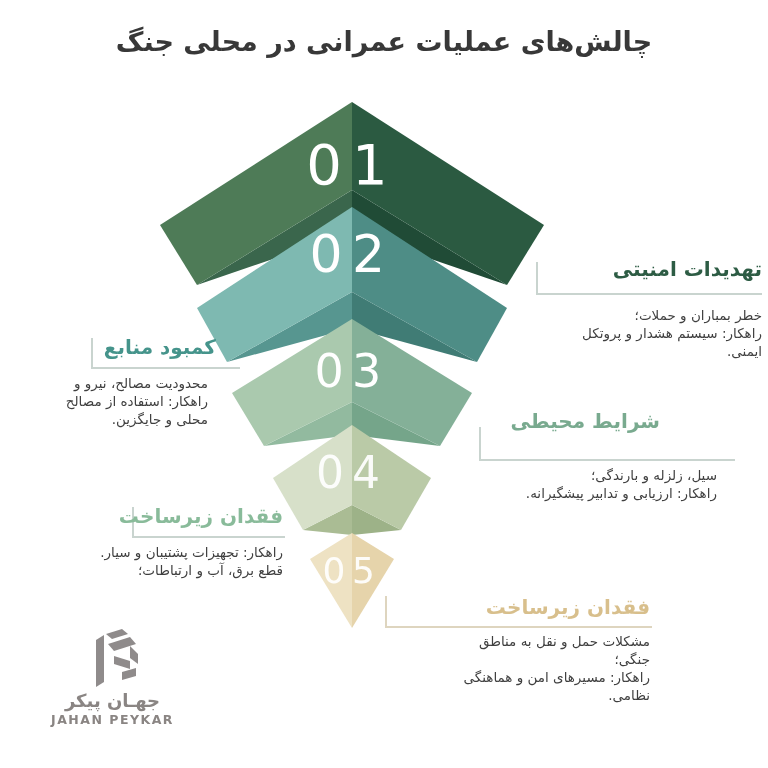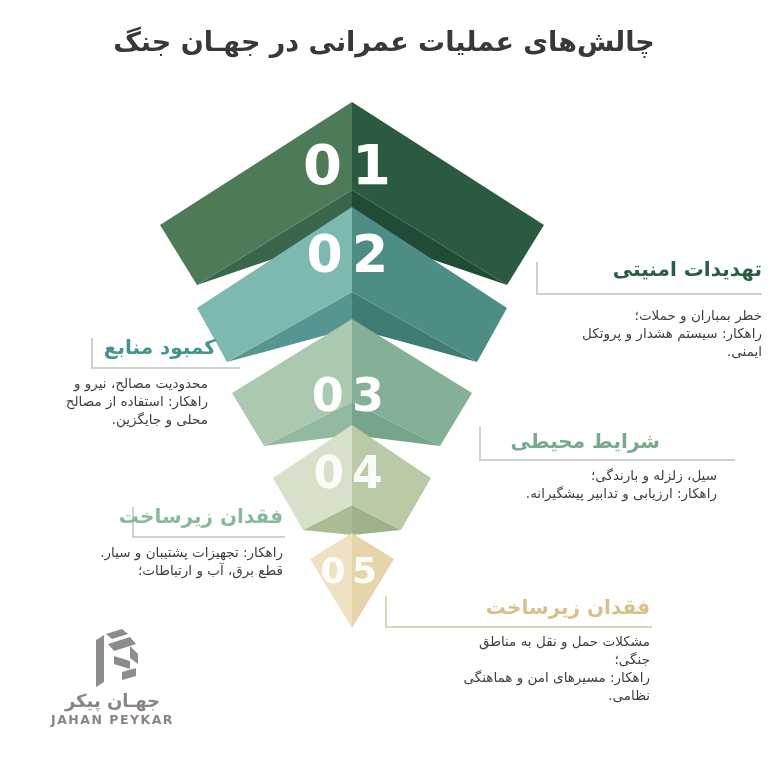--- a/index.html
+++ b/index.html
@@ -14,43 +14,43 @@
   }
   svg.funnel{top:0;left:0;}
   
   .l1L{fill:#4e7b57}.l1R{fill:#2b5a41}.l1iL{fill:#3a664c}.l1iR{fill:#204b36}
   .l2L{fill:#7eb9b1}.l2R{fill:#4e8d86}.l2iL{fill:#579690}.l2iR{fill:#407c75}
   .l3L{fill:#aac9ae}.l3R{fill:#84b098}.l3iL{fill:#92ba9f}.l3iR{fill:#75a58a}
   .l4L{fill:#d7e0c9}.l4R{fill:#bacaa7}.l4iL{fill:#aabc94}.l4iR{fill:#9db288}
   .l5L{fill:#eee2c3}.l5R{fill:#e6d4ab}
   .lvl-num{
     left:252px;width:200px;text-align:center;color:#ffffff;
-    font-weight:700;line-height:1;letter-spacing:0.18em;
+    font-weight:400;line-height:1;letter-spacing:0.18em;
   }
   .num1{top:137px;font-size:56px;}
   .num2{top:228px;font-size:52px;}
-  .num3{top:348px;font-size:46px;margin-top:24px;}
+  .num3{top:348px;font-size:46px;}
   .num4{top:451px;font-size:44px;color:rgba(255,255,255,0.93);}
   .num5{top:553px;font-size:36px;color:rgba(255,255,255,0.92);}
   .tick{width:2px;background:#c9d4cf;}
   .hline{height:2px;background:#c9d4cf;}
   .tick.beige,.hline.beige{background:#ded5bf;}
   .ann{direction:rtl;text-align:right;}
   .ann-title{font-weight:bold;font-size:20px;line-height:1.3;}
   .ann-desc{font-size:13.5px;line-height:18px;color:#3f3f3f;}
   .t-a1{color:#2d5c44}.t-a2{color:#45948b}.t-a3{color:#79aa8f}.t-a4{color:#89bb9a}.t-a5{color:#d8bf8c}
   .logo-fa{top:690px;left:40px;width:145px;text-align:center;direction:rtl;
     font-size:18px;font-weight:bold;color:#8a8583;letter-spacing:1px;}
   .logo-en{top:712px;left:40px;width:145px;text-align:center;
     font-size:12.5px;font-weight:bold;color:#8a8583;letter-spacing:1.5px;}
 </style>
 </head>
 <body>
 
-<div class="abs page-title">چالش‌های عملیات عمرانی در جهـان جنگ</div>
+<div class="abs page-title">چالش‌های عملیات عمرانی در محلی جنگ</div>
 
 <svg class="abs funnel" width="768" height="768" viewBox="0 0 768 768">
 
   <g>
     <polygon class="l1iL" points="197,285 352,190 352,232"></polygon>
     <polygon class="l1iR" points="507,285 352,190 352,232"></polygon>
     <polygon class="l1L" points="352,102 160,225 197,285 352,190"></polygon>
     <polygon class="l1R" points="352,102 544,225 507,285 352,190"></polygon>
   </g>
 
@@ -100,21 +100,21 @@
 <div class="abs hline" style="left:91px;top:367px;width:149px;"></div>
 <div class="abs ann ann-title t-a2" style="top:334px;right:552px;">کمبود منابع</div>
 <div class="abs ann ann-desc" style="top:374px;right:560px;">
   <div>محدودیت مصالح، نیرو و</div>
   <div>راهکار: استفاده از مصالح</div>
   <div>محلی و جایگزین.</div>
 </div>
 
 <div class="abs tick" style="left:479px;top:427px;height:34px;"></div>
 <div class="abs hline" style="left:479px;top:459px;width:256px;"></div>
-<div class="abs ann ann-title t-a3" style="top:428px;right:108px;">شرایط محیطی</div>
+<div class="abs ann ann-title t-a3" style="top:408px;right:108px;">شرایط محیطی</div>
 <div class="abs ann ann-desc" style="top:466px;right:51px;">
   <div>سیل، زلزله و بارندگی؛</div>
   <div>راهکار: ارزیابی و تدابیر پیشگیرانه.</div>
 </div>
 
 <div class="abs tick" style="left:132px;top:507px;height:31px;"></div>
 <div class="abs hline" style="left:132px;top:536px;width:153px;"></div>
 <div class="abs ann ann-title t-a4" style="top:503px;right:485px;">فقدان زیرساخت</div>
 <div class="abs ann ann-desc" style="top:543px;right:485px;">
   <div>راهکار: تجهیزات پشتیبان و سیار.</div>

